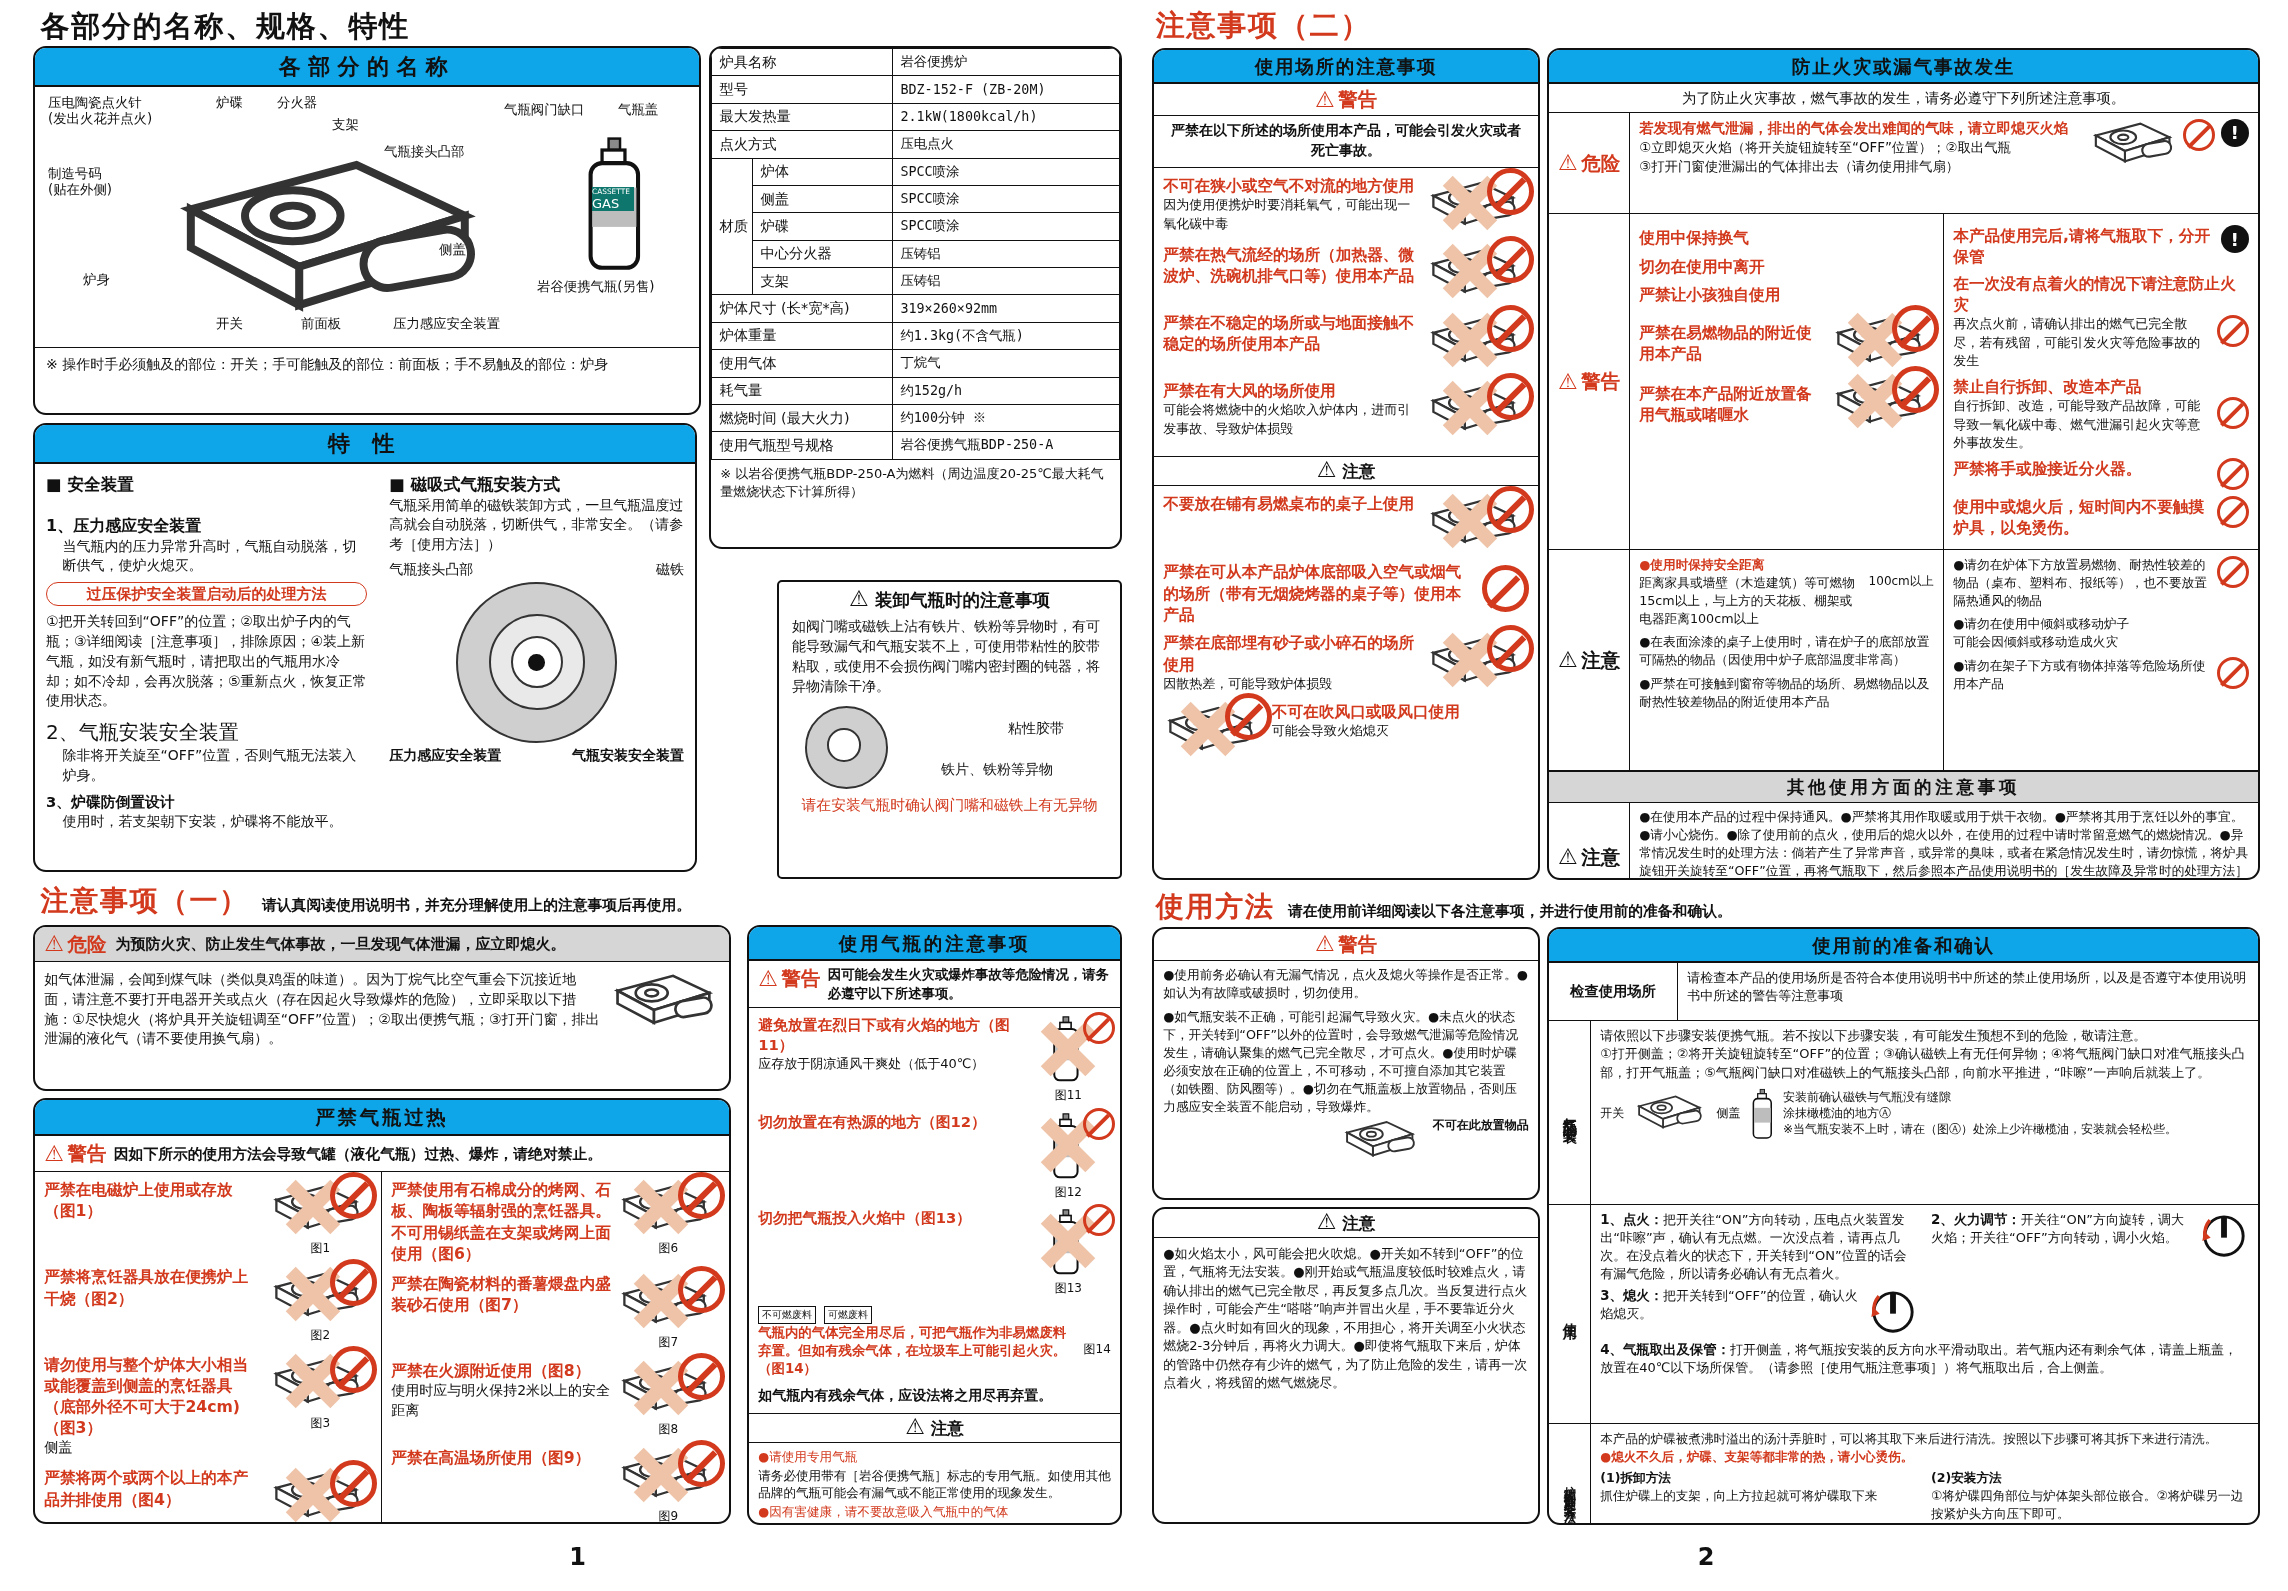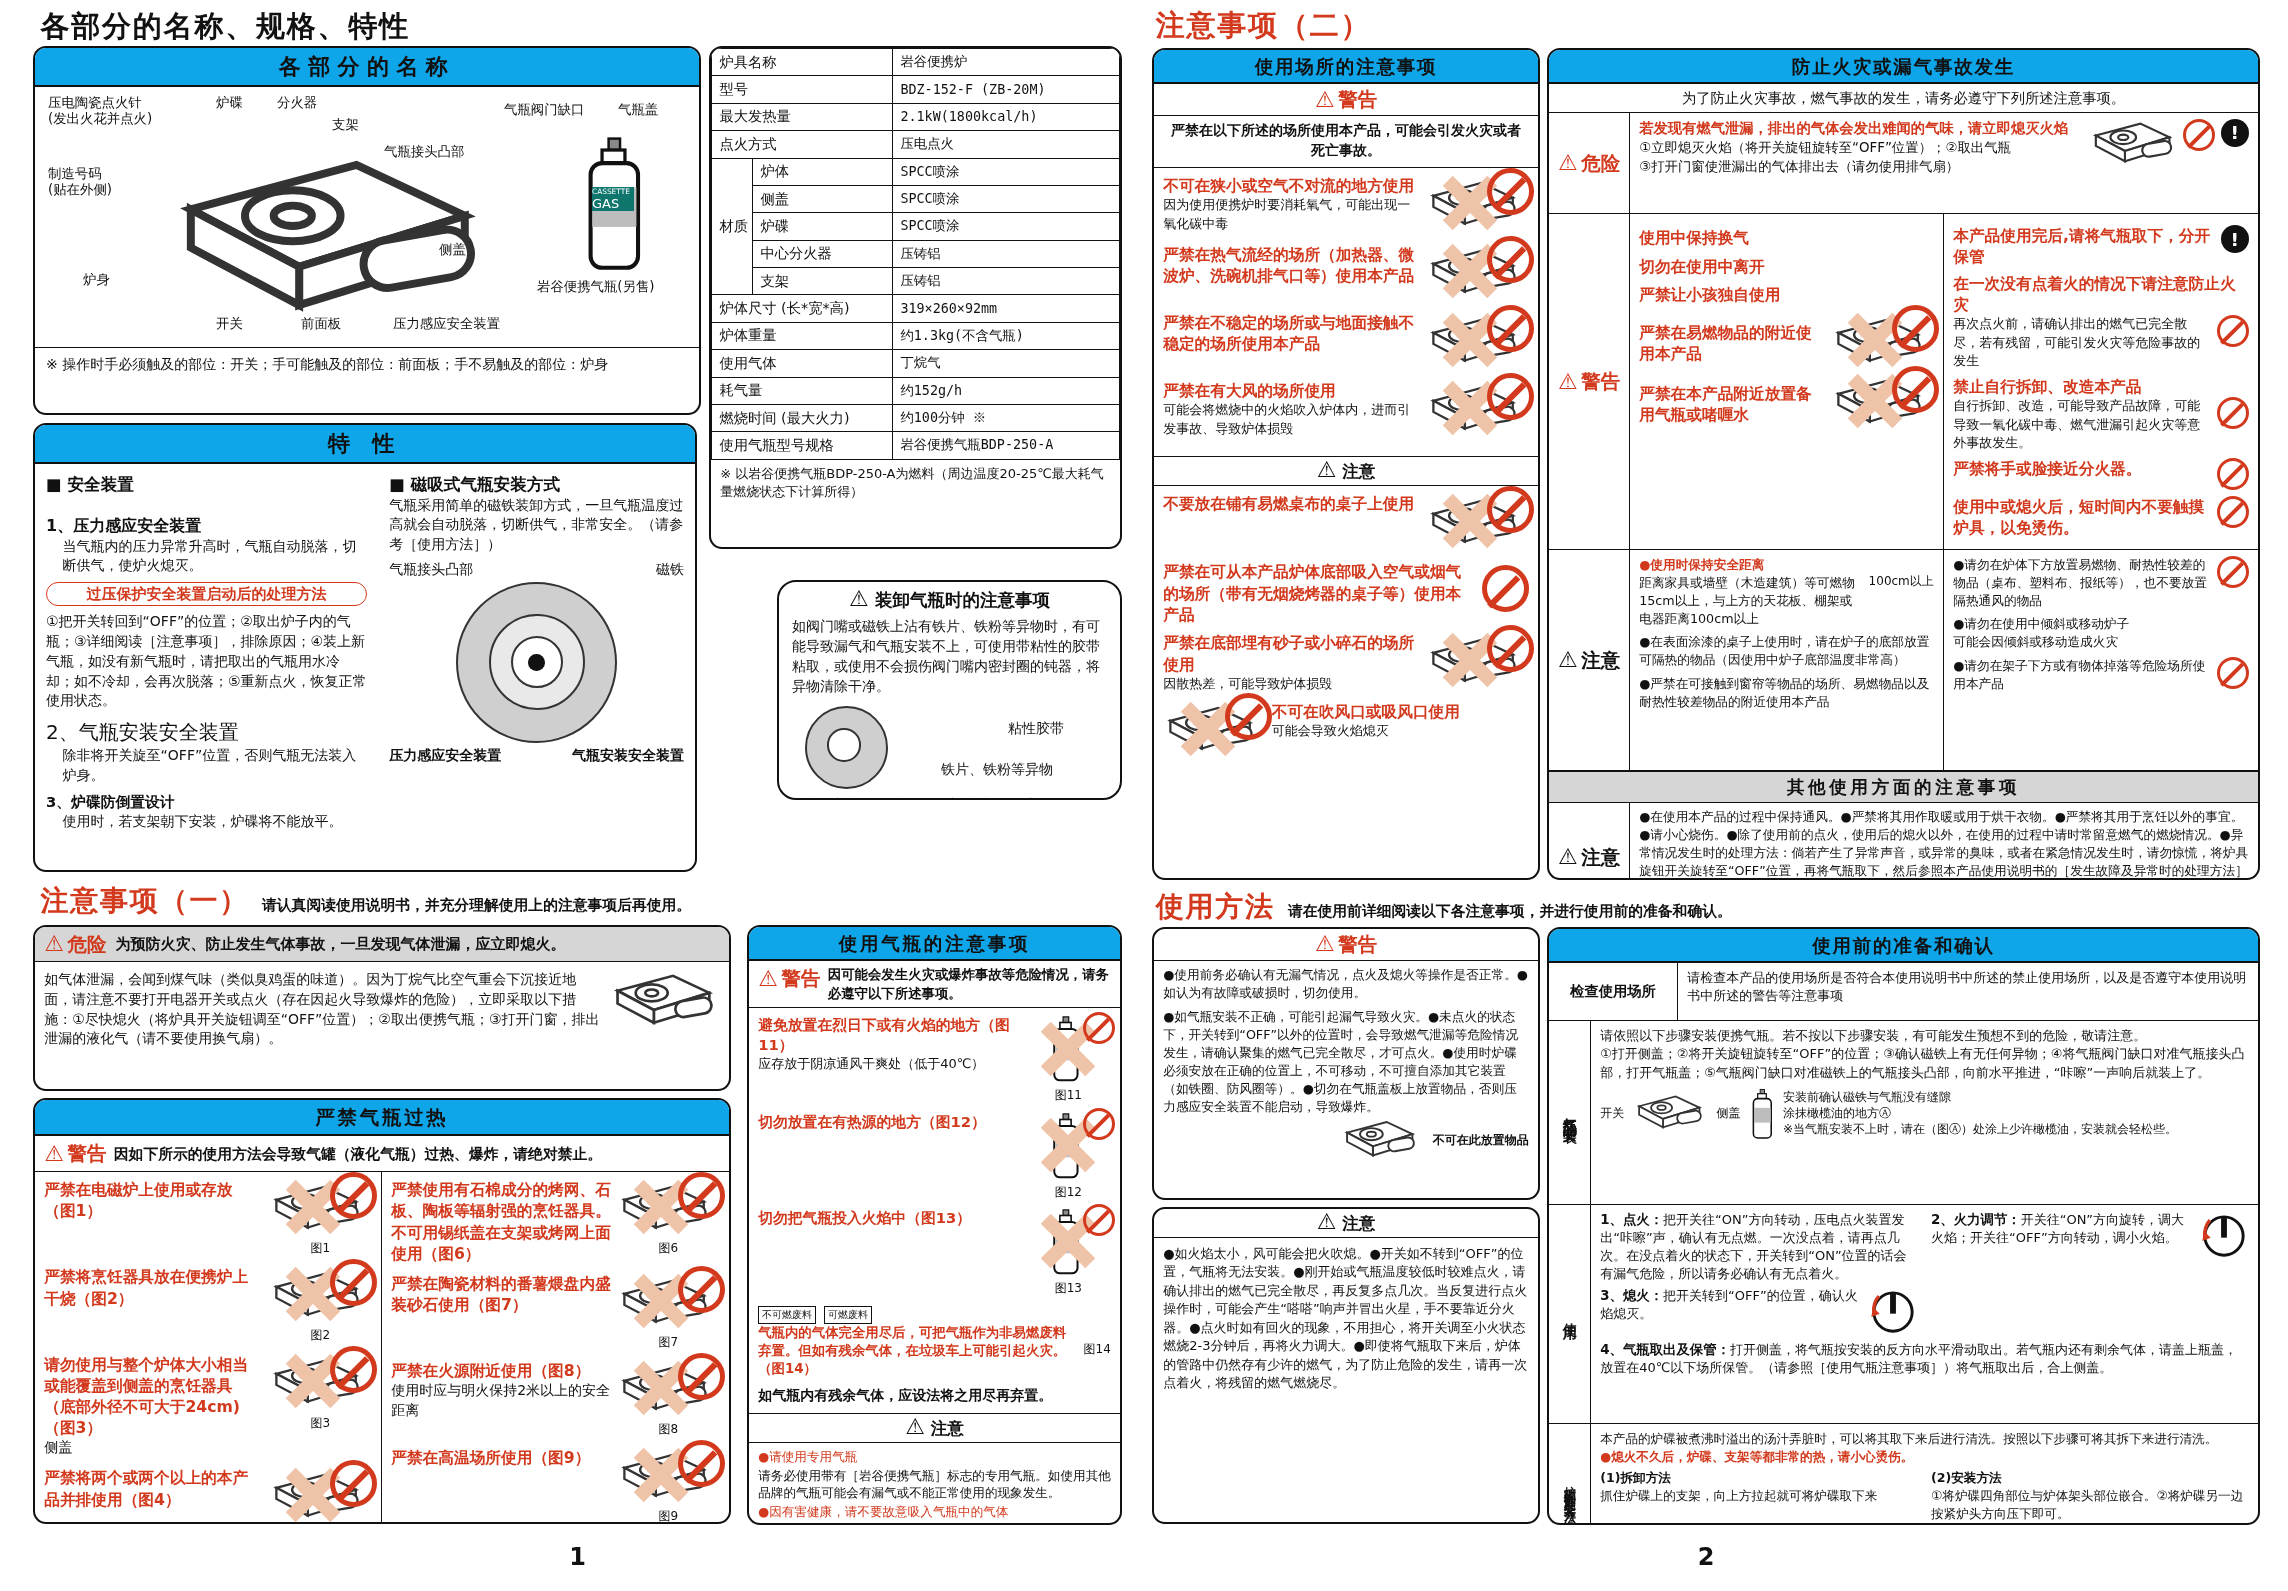--- a/index.html
+++ b/index.html
@@ -256,21 +256,21 @@
             </div>
           </div>
         <div style="display:flex;justify-content:space-between">
           <span class="lbl" style="font-weight:700">压力感应安全装置</span>
           <span class="lbl" style="font-weight:700">气瓶安装安全装置</span>
         </div>
       </div>
     </div>
   </div>
 
-  <div class="rbox" style="left:744px;top:580px;width:345px;height:220px;border-radius:19px">
+  <div class="rbox" style="left:744px;top:580px;width:345px;height:299px;border-radius:5px">
     <div style="text-align:center;font-weight:700;font-size:17.5px;padding:5.5px 0 1.8px">
       <span class="tri">⚠</span>
       <span>装卸气瓶时的注意事项</span>
     </div>
     <div class="bd" style="padding:3.7px 13px">如阀门嘴或磁铁上沾有铁片、铁粉等异物时，有可能导致漏气和气瓶安装不上，可使用带粘性的胶带粘取，或使用不会损伤阀门嘴内密封圈的钝器，将异物清除干净。</div>
     <div style="position:relative;height:96px">
       <div style="position:absolute;left:26px;top:5.5px;width:79px;height:79px;border:2.8px solid #333;border-radius:50%;background:#cfcfcf"></div>
       <div style="position:absolute;left:48px;top:28px;width:29.5px;height:29.5px;border:2.8px solid #333;border-radius:50%;background:#fff"></div>
       <span class="lbl" style="position:absolute;left:229px;top:20px">粘性胶带</span>
       <span class="lbl" style="position:absolute;left:162px;top:61px">铁片、铁粉等异物</span>
@@ -787,21 +787,21 @@
 
   <div class="rbox" style="left:0;top:927px;width:388px;height:273px">
     <div style="border-bottom:1.8px solid #111;text-align:center;padding:1.8px 0">
       <span class="tag">
           <span class="tri">⚠</span>
           <span>警告</span>
         </span>
     </div>
     <div class="bd" style="padding:5.5px 9.2px;font-size:12.7px">●使用前务必确认有无漏气情况，点火及熄火等操作是否正常。●如认为有故障或破损时，切勿使用。</div>
     <div class="bd" style="padding:0 9.2px;font-size:12.7px">●如气瓶安装不正确，可能引起漏气导致火灾。●未点火的状态下，开关转到“OFF”以外的位置时，会导致燃气泄漏等危险情况发生，请确认聚集的燃气已完全散尽，才可点火。●使用时炉碟必须安放在正确的位置上，不可移动，不可擅自添加其它装置（如铁圈、防风圈等）。●切勿在气瓶盖板上放置物品，否则压力感应安全装置不能启动，导致爆炸。</div>
-    <div style="display:flex;justify-content:flex-end;align-items:center;gap:13px;padding:1.8px 9.2px">
+    <div style="display:flex;justify-content:flex-end;align-items:flex-start;gap:13px;padding:1.8px 9.2px">
       <svg style="width:79px;height:46px" viewBox="0 0 86 50" width="79" height="46">
           <use href="#stove"></use>
         </svg>
       <span class="smallnote" style="font-weight:700">不可在此放置物品</span>
     </div>
   </div>
 
   <div class="rbox" style="left:0;top:1207px;width:388px;height:317px">
     <div style="border-bottom:1.8px solid #111;text-align:center;padding:1.8px 0;font-weight:700;font-size:16.6px">
       <span class="tri">⚠</span>

